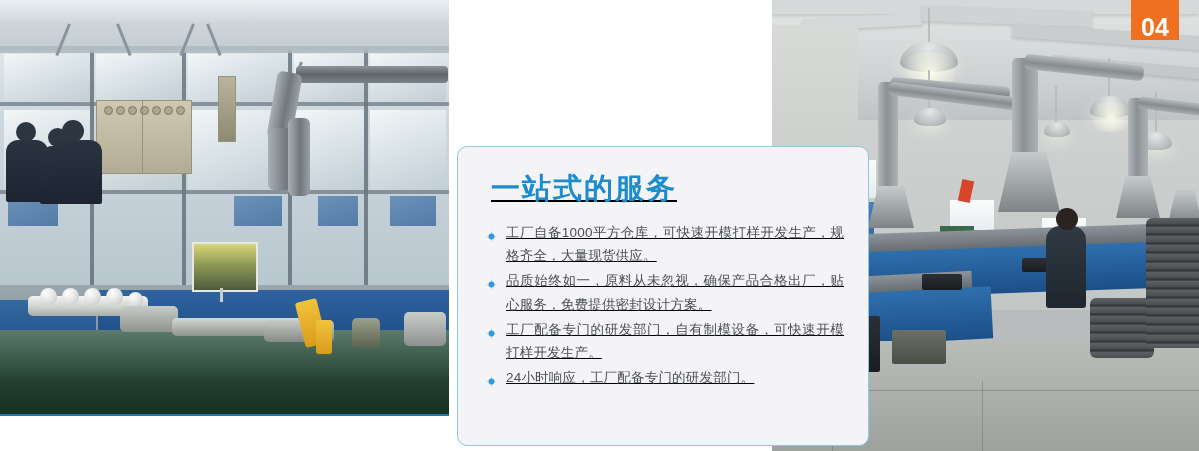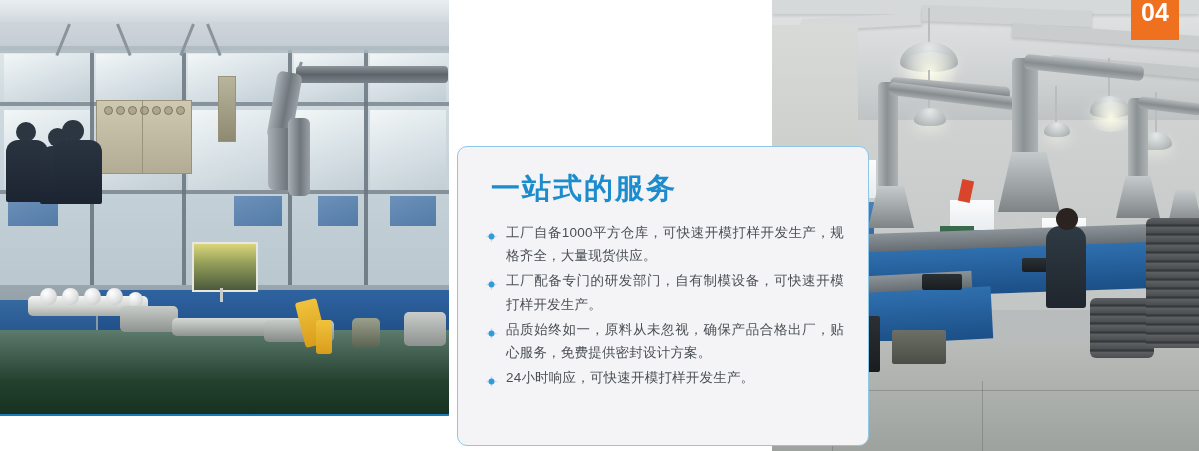--- a/index.html
+++ b/index.html
@@ -241,21 +241,21 @@
 
   
   .badge {
     position: absolute;
     left: 1131px;
     top: 0;
     width: 48px;
     height: 40px;
     background: #ef7120;
     display: flex;
-    align-items: flex-start;
+    align-items: flex-end;
     justify-content: center;
   }
   .badge-text {
     color: #ffffff;
     font-size: 25px;
     font-weight: bold;
     letter-spacing: 0px;
     line-height: 1;
     font-family: "Liberation Sans", sans-serif;
   }
@@ -266,20 +266,21 @@
     left: 457px;
     top: 146px;
     width: 412px;
     height: 300px;
     background: #f4f4f6;
     border: 1px solid #8ec6e8;
     border-radius: 10px;
     box-sizing: border-box;
     padding: 18px 24px 0 27px;
     overflow: hidden;
+    text-decoration: underline;
   }
   .card-title {
     color: #1d8ccc;
     font-size: 29px;
     font-weight: bold;
     letter-spacing: 2px;
     margin: 8px 0 16px 6px;
     line-height: 1.1;
   }
   .bullets {
@@ -504,42 +505,42 @@
       <li class="bullet">
         <span class="bullet-icon">
           <svg width="13" height="13" viewBox="0 0 13 13">
             <path d="M6.5 0.5 L8 5 L6.5 6.5 L5 5 Z" fill="#bcdcf2"></path>
             <path d="M12.5 6.5 L8 8 L6.5 6.5 L8 5 Z" fill="#bcdcf2"></path>
             <path d="M6.5 12.5 L5 8 L6.5 6.5 L8 8 Z" fill="#bcdcf2"></path>
             <path d="M0.5 6.5 L5 5 L6.5 6.5 L5 8 Z" fill="#bcdcf2"></path>
             <circle cx="6.5" cy="6.5" r="2.9" fill="#2f9bd8"></circle>
           </svg>
         </span>
+        <span>品质始终如一，原料从未忽视，确保产品合格出厂，贴心服务，免费提供密封设计方案。</span>
+      </li>
+      <li class="bullet">
+        <span class="bullet-icon">
+          <svg width="13" height="13" viewBox="0 0 13 13">
+            <path d="M6.5 0.5 L8 5 L6.5 6.5 L5 5 Z" fill="#bcdcf2"></path>
+            <path d="M12.5 6.5 L8 8 L6.5 6.5 L8 5 Z" fill="#bcdcf2"></path>
+            <path d="M6.5 12.5 L5 8 L6.5 6.5 L8 8 Z" fill="#bcdcf2"></path>
+            <path d="M0.5 6.5 L5 5 L6.5 6.5 L5 8 Z" fill="#bcdcf2"></path>
+            <circle cx="6.5" cy="6.5" r="2.9" fill="#2f9bd8"></circle>
+          </svg>
+        </span>
         <span>工厂配备专门的研发部门，自有制模设备，可快速开模打样开发生产。</span>
       </li>
       <li class="bullet">
         <span class="bullet-icon">
           <svg width="13" height="13" viewBox="0 0 13 13">
             <path d="M6.5 0.5 L8 5 L6.5 6.5 L5 5 Z" fill="#bcdcf2"></path>
             <path d="M12.5 6.5 L8 8 L6.5 6.5 L8 5 Z" fill="#bcdcf2"></path>
             <path d="M6.5 12.5 L5 8 L6.5 6.5 L8 8 Z" fill="#bcdcf2"></path>
             <path d="M0.5 6.5 L5 5 L6.5 6.5 L5 8 Z" fill="#bcdcf2"></path>
             <circle cx="6.5" cy="6.5" r="2.9" fill="#2f9bd8"></circle>
           </svg>
         </span>
-        <span>品质始终如一，原料从未忽视，确保产品合格出厂，贴心服务，免费提供密封设计方案。</span>
-      </li>
-      <li class="bullet">
-        <span class="bullet-icon">
-          <svg width="13" height="13" viewBox="0 0 13 13">
-            <path d="M6.5 0.5 L8 5 L6.5 6.5 L5 5 Z" fill="#bcdcf2"></path>
-            <path d="M12.5 6.5 L8 8 L6.5 6.5 L8 5 Z" fill="#bcdcf2"></path>
-            <path d="M6.5 12.5 L5 8 L6.5 6.5 L8 8 Z" fill="#bcdcf2"></path>
-            <path d="M0.5 6.5 L5 5 L6.5 6.5 L5 8 Z" fill="#bcdcf2"></path>
-            <circle cx="6.5" cy="6.5" r="2.9" fill="#2f9bd8"></circle>
-          </svg>
-        </span>
-        <span>24小时响应，可快速开模打样开发生产。</span>
+        <span>24小时响应，工厂配备专门的研发部门。</span>
       </li>
     </ul>
   </div>
 
 </div>
 
 </body></html>

